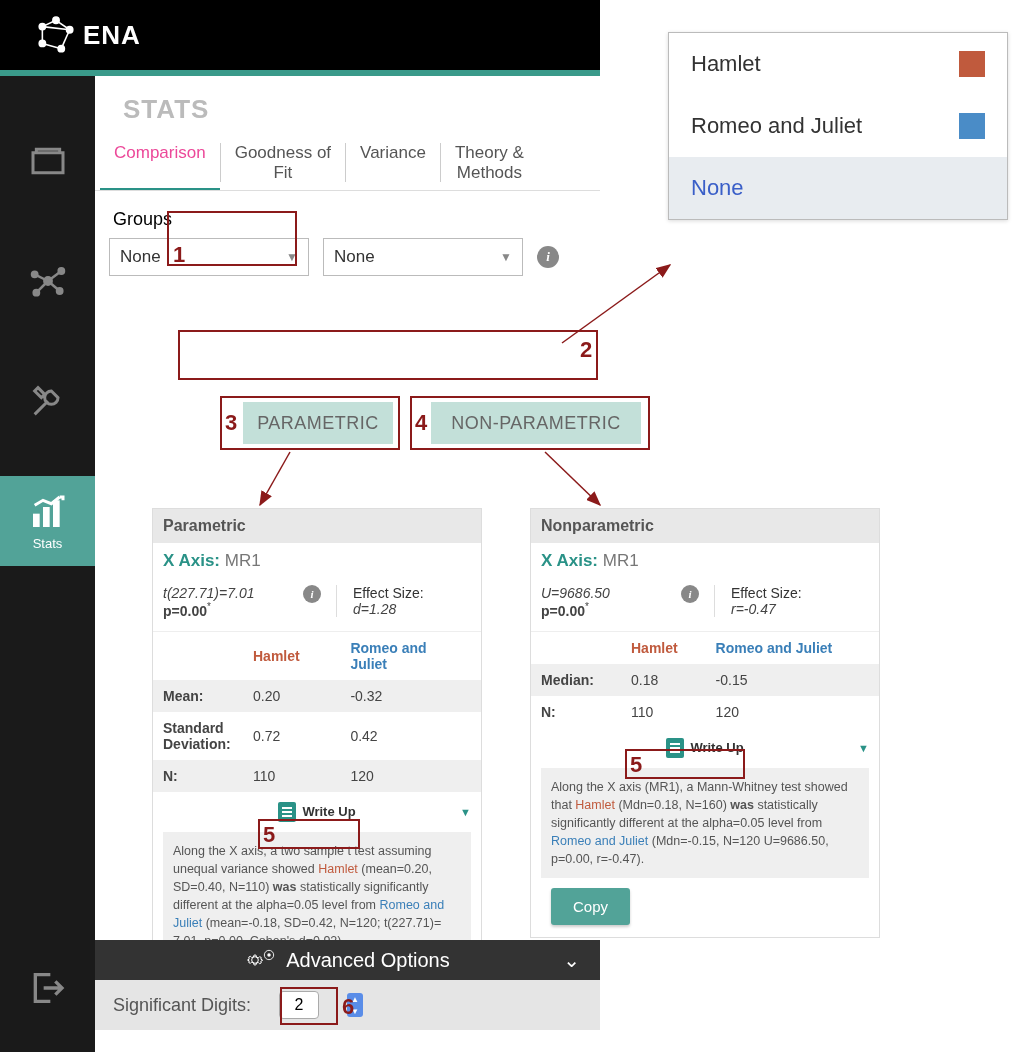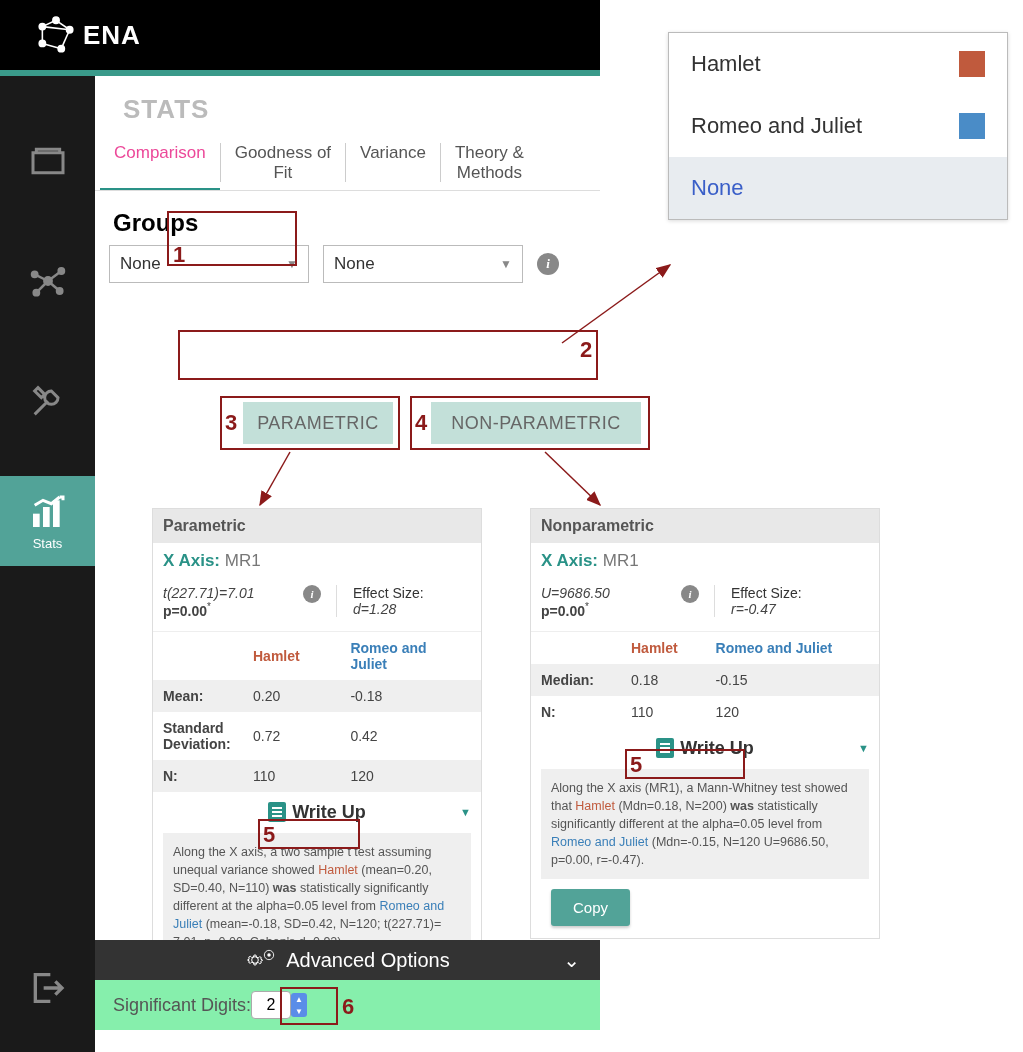--- a/index.html
+++ b/index.html
@@ -26,21 +26,21 @@
   
   .main { position: absolute; left: 95px; top: 76px; width: 505px; height: 976px; background: #fff; }
   
   .page-title { font-size: 26px; font-weight: bold; color: #bbb; padding: 18px 0 10px 28px; letter-spacing: 1px; }
   
   .tabs { display: flex; border-bottom: 1px solid #ddd; padding-left: 5px; }
   .tab { padding: 8px 14px; text-align: center; color: #555; font-size: 17px; cursor: pointer; line-height: 1.15; }
   .tab.active { color: #ec4899; border-bottom: 2px solid #2a9287; }
   .tab-sep { width: 1px; background: #ccc; margin: 8px 0; }
   
-  .groups-heading { font-size: 24px; font-weight: bold; padding: 18px 0 8px 18px; }
+  .groups-heading { font-size: 18px; font-weight: normal; padding: 18px 0 8px 18px; }
   
   .groups-row { display: flex; gap: 14px; align-items: center; padding: 0 0 10px 14px; }
   .dropdown { width: 200px; height: 38px; border: 1px solid #bbb; background: #fff; display: flex; align-items: center; justify-content: space-between; padding: 0 10px; font-size: 17px; color: #333; cursor: pointer; }
   .dropdown .arrow { color: #888; font-size: 12px; }
   
   .info-icon { width: 22px; height: 22px; background: #888; color: #fff; border-radius: 50%; display: inline-flex; align-items: center; justify-content: center; font-size: 13px; font-style: italic; font-family: Georgia, serif; font-weight: bold; cursor: pointer; }
   .info-icon.sm { width: 18px; height: 18px; font-size: 11px; }
   
   
   .method-btn { position: absolute; height: 42px; background: #c3e0d9; color: #666; font-size: 18px; display: flex; align-items: center; justify-content: center; cursor: pointer; border: none; letter-spacing: 0.5px; }
@@ -62,38 +62,38 @@
   .data-table th, .data-table td { text-align: left; padding: 8px 10px; font-size: 14px; color: #444; }
   .data-table th.hamlet { color: #c05a3d; }
   .data-table th.rj { color: #3a7fb8; }
   .data-table tr.alt { background: #efefef; }
   .data-table th.first-col { width: 90px; font-weight: bold; color: #444; }
   .data-table .row-lbl { font-weight: bold; }
   
   .writeup-header { display: flex; align-items: center; justify-content: center; padding: 10px; gap: 6px; position: relative; }
   .doc-icon { width: 18px; height: 20px; background: #2a9287; border-radius: 2px; position: relative; }
   .doc-icon::before { content: ""; position: absolute; top: 5px; left: 4px; width: 10px; height: 2px; background: #fff; box-shadow: 0 4px 0 #fff, 0 8px 0 #fff; }
-  .writeup-title { font-weight: bold; color: #333; font-size: 18px; }
+  .writeup-title { font-weight: bold; color: #333; font-size: 13px; }
   .writeup-expand { position: absolute; right: 10px; color: #2a9287; font-size: 11px; cursor: pointer; }
   
   .writeup-box { background: #efefef; margin: 0 10px 10px 10px; padding: 10px; font-size: 12.5px; color: #555; line-height: 1.45; }
   .writeup-box .hamlet { color: #c05a3d; }
   .writeup-box .rj { color: #3a7fb8; }
   .writeup-box .bold { font-weight: bold; }
   
   .copy-btn { display: inline-block; margin: 0 0 12px 20px; padding: 10px 22px; background: #52a398; color: #fff; border-radius: 3px; border: none; font-size: 15px; cursor: pointer; box-shadow: 0 2px 3px rgba(0,0,0,0.2); }
   
   
   .adv-bar { position: absolute; left: 95px; top: 940px; width: 505px; height: 40px; background: #333; color: #fff; display: flex; align-items: center; justify-content: center; gap: 10px; font-size: 20px; }
   .adv-bar .chev { position: absolute; right: 20px; font-size: 20px; cursor: pointer; }
   .gear-pair { display: flex; align-items: center; }
   .gear-pair svg { width: 20px; height: 20px; fill: #fff; }
   .gear-pair svg.sm { width: 14px; height: 14px; margin-left: -3px; margin-top: -10px; }
   
-  .sigdig-row { position: absolute; left: 95px; top: 980px; width: 505px; height: 50px; background: #86efac; display: flex; align-items: center; padding-left: 18px; gap: 0; font-size: 18px; color: #555; }
+  .sigdig-row { position: absolute; left: 95px; top: 980px; width: 505px; height: 50px; background: #e5e5e5; display: flex; align-items: center; padding-left: 18px; gap: 28px; font-size: 18px; color: #555; }
   .num-input { width: 40px; height: 28px; border: 1px solid #aaa; border-radius: 4px; text-align: center; font-size: 16px; }
   .stepper { width: 16px; height: 24px; background: #5a8de8; border-radius: 3px; display: flex; flex-direction: column; }
   .stepper div { flex: 1; color: #fff; font-size: 8px; display: flex; align-items: center; justify-content: center; cursor: pointer; }
   
   
   .popup { position: absolute; left: 668px; top: 32px; width: 340px; border: 1px solid #bbb; background: #fff; box-shadow: 0 1px 4px rgba(0,0,0,0.15); }
   .popup-item { display: flex; align-items: center; justify-content: space-between; padding: 18px 22px; font-size: 22px; color: #333; cursor: pointer; }
   .popup-item.none-sel { background: #e8ecf0; color: #3a5fc8; }
   .swatch { width: 26px; height: 26px; }
   .swatch.red { background: #c05a3d; }
@@ -225,21 +225,21 @@
     <tbody>
         <tr>
           <th class="first-col"></th>
       <th class="hamlet">Hamlet</th>
       <th class="rj" style="white-space:pre-line">Romeo and
 Juliet</th>
     </tr>
     <tr class="alt">
       <td class="row-lbl">Mean:</td>
       <td>0.20</td>
-      <td>-0.18</td>
+      <td>-0.32</td>
     </tr>
     <tr>
       <td class="row-lbl">Standard Deviation:</td>
       <td>0.72</td>
       <td>0.42</td>
     </tr>
     <tr class="alt">
       <td class="row-lbl">N:</td>
       <td>110</td>
       <td>120</td>
@@ -292,21 +292,21 @@
       <td>120</td>
     </tr>
   </tbody>
     </table>
   <div class="writeup-header">
     <span class="doc-icon"></span>
     <span class="writeup-title">Write Up</span>
     <span class="writeup-expand">▼</span>
   </div>
   <div class="writeup-box">
-    <span>Along the X axis (MR1), a Mann-Whitney test showed that </span><span class="hamlet">Hamlet</span><span> (Mdn=0.18, N=200) </span><span class="bold">was</span><span> statistically significantly different at the alpha=0.05 level from </span><span class="rj">Romeo and Juliet</span><span> (Mdn=-0.15, N=120 U=9686.50, p=0.00, r=-0.47).</span>
+    <span>Along the X axis (MR1), a Mann-Whitney test showed that </span><span class="hamlet">Hamlet</span><span> (Mdn=0.18, N=160) </span><span class="bold">was</span><span> statistically significantly different at the alpha=0.05 level from </span><span class="rj">Romeo and Juliet</span><span> (Mdn=-0.15, N=120 U=9686.50, p=0.00, r=-0.47).</span>
   </div>
   <button class="copy-btn">Copy</button>
 </div>
 
 <div class="adv-bar">
   <span class="gear-pair">
     <svg viewBox="0 0 24 24">
         <path d="M12 8a4 4 0 100 8 4 4 0 000-8zm9 4l-2-1 .5-2-2-1-1.5 1.5-2-.5L13 6h-2l-1 2.5-2 .5L6.5 7.5l-2 1L5 11l-2 1 2 1-.5 2 2 1 1.5-1.5 2 .5L11 18h2l1-2.5 2-.5 1.5 1.5 2-1-.5-2 2-1z" fill="none" stroke="#fff" stroke-width="1.2"></path>
       </svg>
     <svg class="sm" viewBox="0 0 24 24">

